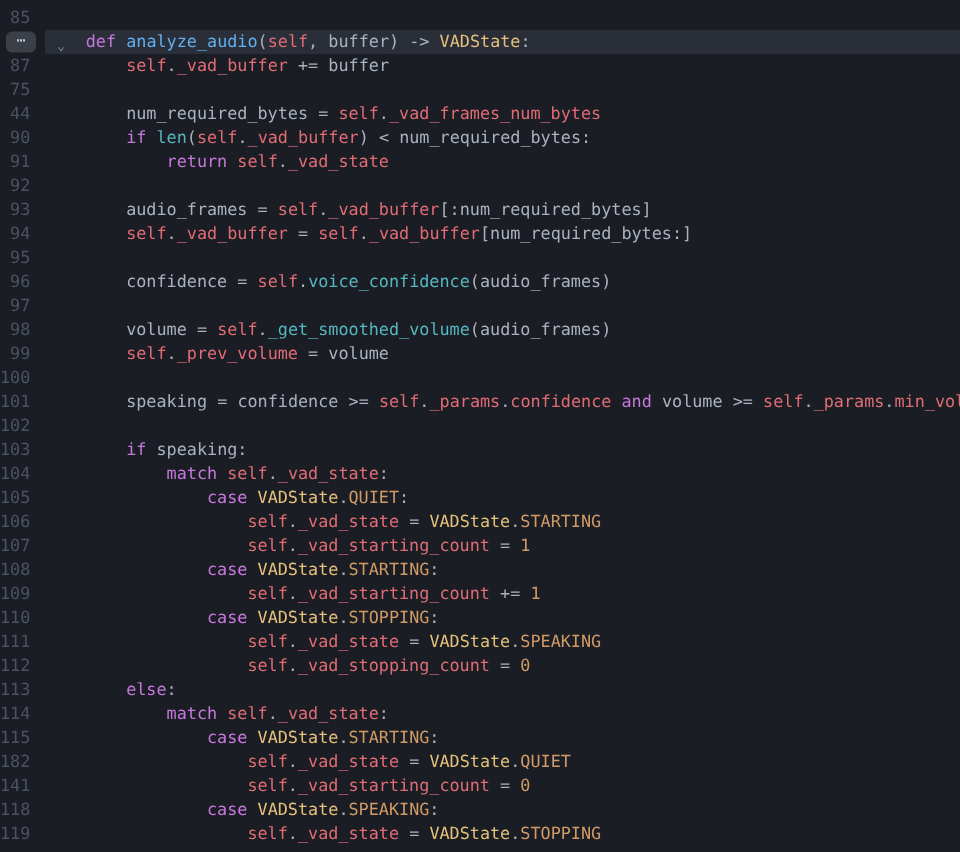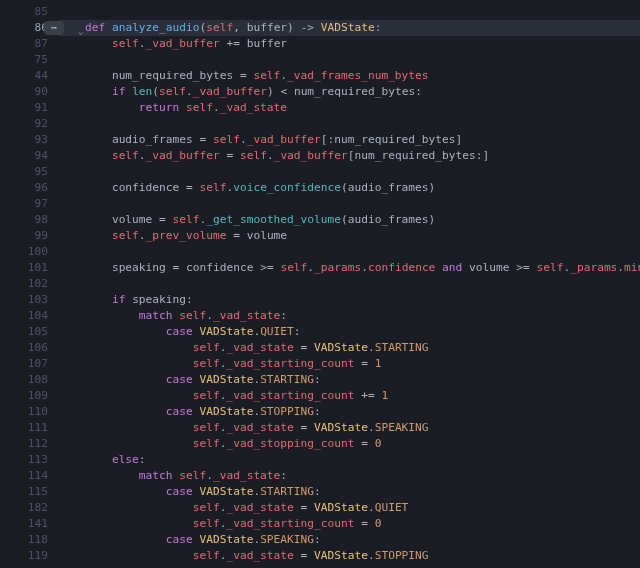--- a/index.html
+++ b/index.html
@@ -13,21 +13,20 @@
     color: #abb2bf;
   }
   .editor { display: flex; width: 100%; height: 100%; }
   .gutter {
     width: 58px;
     background: #1a1d23;
     color: #4b5263;
     text-align: right;
     user-select: none;
     padding-top: 4px;
-    padding-left: 40px;
   }
   .gutter .g-row {
     height: 16px;
     display: flex;
     align-items: center;
     justify-content: flex-end;
     padding-right: 10px;
     position: relative;
   }
   .gutter .g-row.active { color: #9aa2b1; }

